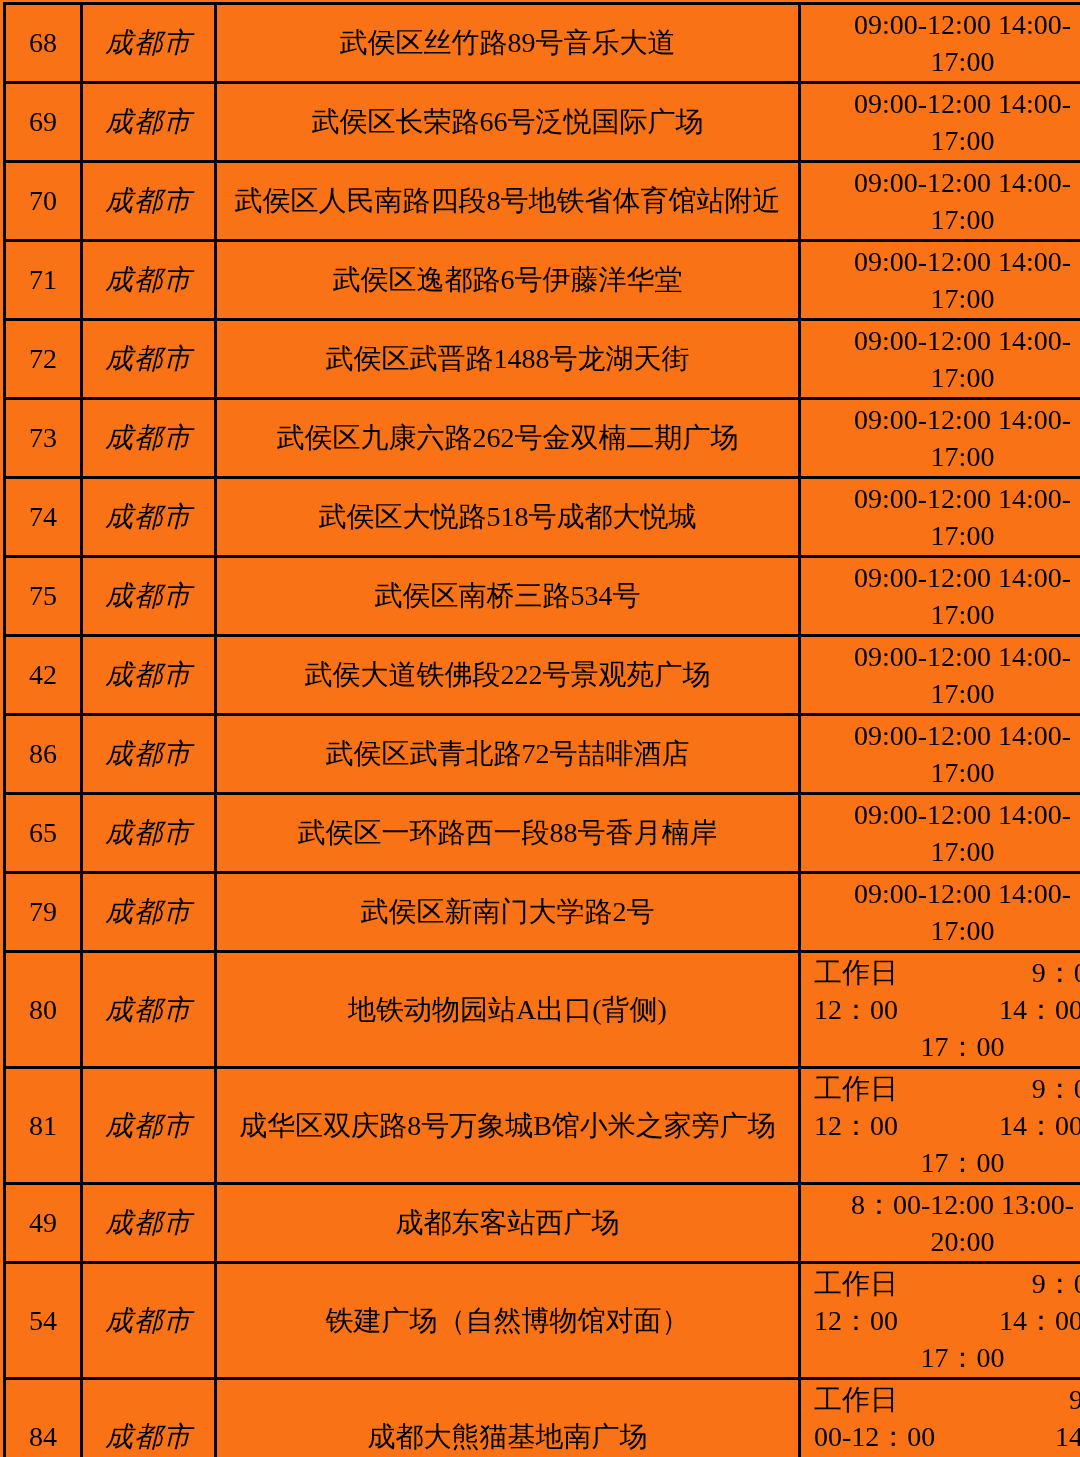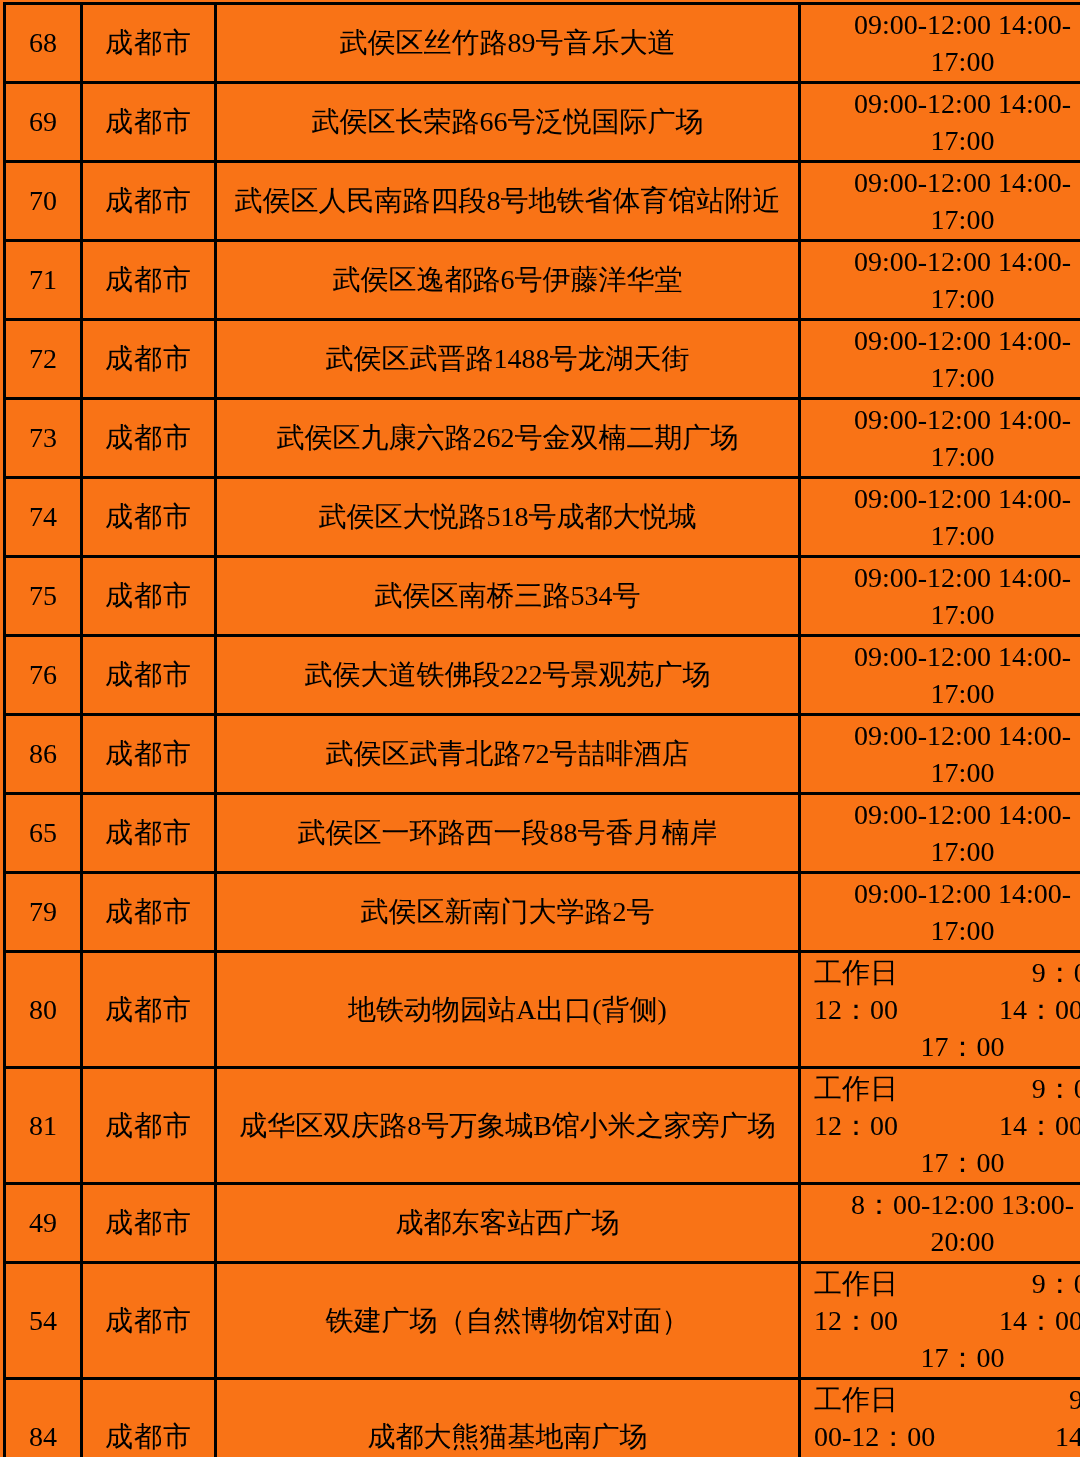--- a/index.html
+++ b/index.html
@@ -21,21 +21,21 @@
     border: 3px solid #000;
     text-align: center;
     vertical-align: middle;
     font-size: 28px;
     padding: 0;
     overflow: hidden;
   }
   tr       { height: 77px; }
   tr.tall  { height: 114px; }
   .c-num   { width: 74px; }
-  .c-city  { width: 131px; letter-spacing: 1px; }
+  .c-city  { width: 131px; letter-spacing: 1px; font-style: italic; }
   .c-addr  { width: 573px; padding: 0 4px; }
   .c-hours { width: 297px; padding: 1px 13px; line-height: 37px; }
   .hl { display: flex; }
   .hl.center  { justify-content: center; }
   .hl.between { justify-content: space-between; }
   .hl span { white-space: nowrap; }
 </style>
 </head>
 <body>
 
@@ -108,21 +108,21 @@
         <tr>
     <td class="c-num">75</td>
     <td class="c-city">成都市</td>
     <td class="c-addr">武侯区南桥三路534号</td>
     <td class="c-hours">
             <div class="hl center">09:00-12:00 14:00-</div>
             <div class="hl center">17:00</div>
           </td>
   </tr>
         <tr>
-    <td class="c-num">76</td>
+    <td class="c-num">42</td>
     <td class="c-city">成都市</td>
     <td class="c-addr">武侯大道铁佛段222号景观苑广场</td>
     <td class="c-hours">
             <div class="hl center">09:00-12:00 14:00-</div>
             <div class="hl center">17:00</div>
           </td>
   </tr>
         <tr>
     <td class="c-num">86</td>
     <td class="c-city">成都市</td>

